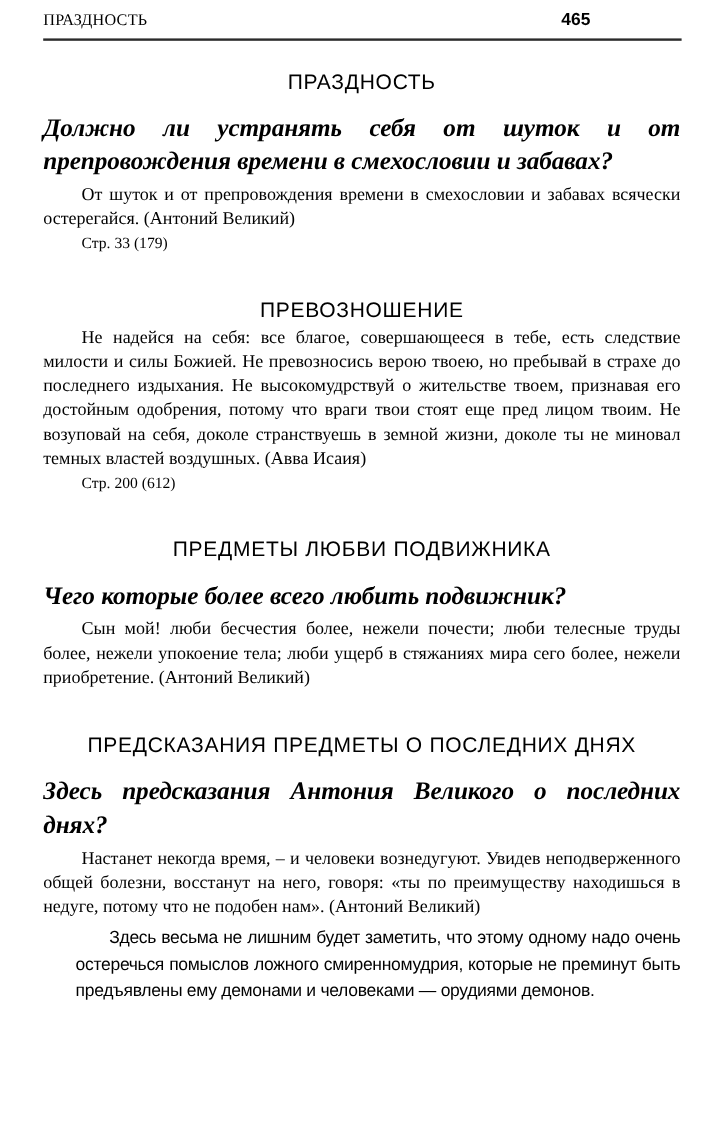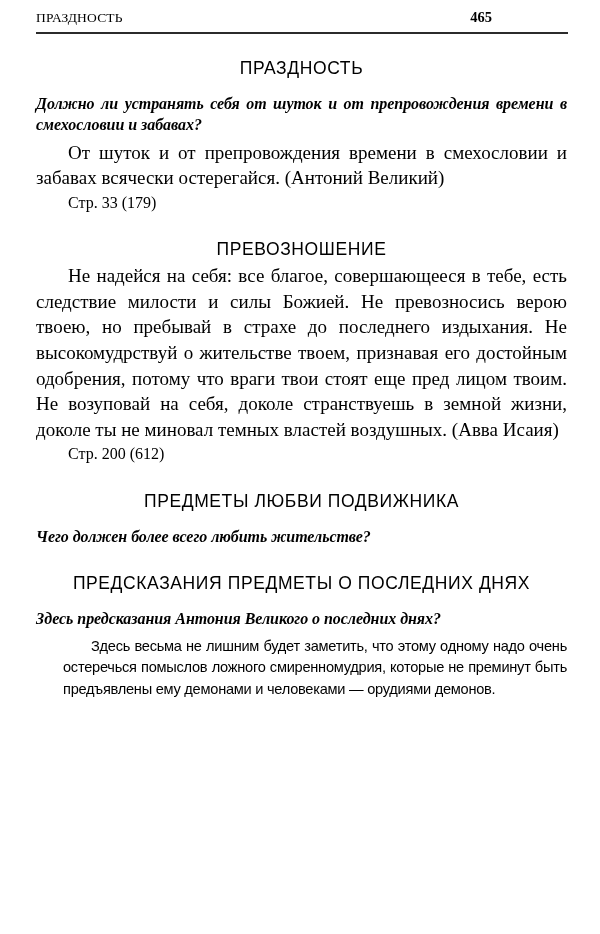--- a/index.html
+++ b/index.html
@@ -37,21 +37,21 @@
     justify-content: space-between;
   }
   .running-head-title {
     font-family: "Liberation Serif", "DejaVu Serif", serif;
     font-size: 13.5px;
     letter-spacing: 0.2px;
     line-height: 1;
     white-space: nowrap;
   }
   .running-head-page {
-    font-family: Liberation Serif, serif;
+    font-family: Liberation Sans, sans-serif;
     font-size: 14.5px;
     font-weight: bold;
     line-height: 1;
   }
   .head-rule {
     position: absolute;
     top: 32px;
     left: 36px;
     width: 532px;
     height: 2px;
@@ -72,51 +72,51 @@
     font-size: 17.5px;
     font-weight: 400;
     text-align: center;
     letter-spacing: 0.6px;
     margin: 0;
     padding: 0;
     line-height: 1.15;
     white-space: nowrap;
   }
   .sec-gap-top-1 { margin-top: 0; }
-  .sec-gap-top   { margin-top: 26px; }
+  .sec-gap-top   { margin-top: 36px; }
 
   
   .question {
     font-family: "Liberation Serif", "DejaVu Serif", serif;
     font-weight: bold;
     font-style: italic;
-    font-size: 16px;
+    font-size: 21px;
     line-height: 1.33;
     text-align: justify;
     text-align-last: left;
     margin: 15px 0 0 0;
     letter-spacing: -0.05px;
   }
 
   
   .answer {
     font-family: "Liberation Serif", "DejaVu Serif", serif;
-    font-size: 19px;
+    font-size: 15px;
     line-height: 1.345;
     text-align: justify;
     text-align-last: left;
     text-indent: 32px;
     margin: 4px 0 0 0;
     hyphens: manual;
   }
 
   
   .source {
     font-family: "Liberation Serif", "DejaVu Serif", serif;
-    font-size: 16px;
+    font-size: 13px;
     line-height: 1.345;
     text-indent: 32px;
     margin: 1px 0 0 0;
   }
 
   
   .note {
     font-family: "Liberation Sans", "DejaVu Sans", sans-serif;
     font-size: 14.6px;
     line-height: 1.5;
@@ -152,23 +152,25 @@
     </div>
 
     <div class="blk">
       <h2 class="section-heading sec-gap-top">ПРЕВОЗНОШЕНИЕ</h2>
       <p class="answer">Не надейся на себя: все благое, совершающееся в тебе, есть следствие милости и силы Божией. Не превозносись верою твоею, но пребывай в страхе до последнего издыхания. Не высокомудрствуй о жительстве твоем, признавая его достойным одобрения, потому что враги твои стоят еще пред лицом твоим. Не возуповай на себя, доколе странствуешь в земной жизни, доколе ты не миновал темных властей воздушных. (Авва Исаия)</p>
       <p class="source">Стр. 200 (612)</p>
     </div>
 
     <div class="blk">
       <h2 class="section-heading sec-gap-top">ПРЕДМЕТЫ ЛЮБВИ ПОДВИЖНИКА</h2>
-      <p class="question">Чего должен более всего любить жительстве?</p>
+      <p class="question">Чего которые более всего любить подвижник?</p>
+      <p class="answer">Сын мой! люби бесчестия более, нежели почести; люби телесные труды более, нежели упокоение тела; люби ущерб в стяжаниях мира сего более, нежели приобретение. (Антоний Великий)</p>
     </div>
 
     <div class="blk">
       <h2 class="section-heading sec-gap-top">ПРЕДСКАЗАНИЯ ПРЕДМЕТЫ О ПОСЛЕДНИХ ДНЯХ</h2>
       <p class="question">Здесь предсказания Антония Великого о последних днях?</p>
+      <p class="answer">Настанет некогда время, – и человеки вознедугуют. Увидев неподверженного общей болезни, восстанут на него, говоря: «ты по преимуществу находишься в недуге, потому что не подобен нам». (Антоний Великий)</p>
       <p class="note">Здесь весьма не лишним будет заметить, что этому одному надо очень остеречься помыслов ложного смиренномудрия, которые не преминут быть предъявлены ему демонами и человеками — орудиями демонов.</p>
     </div>
 
   </div>
 </div>
 
 </body></html>

